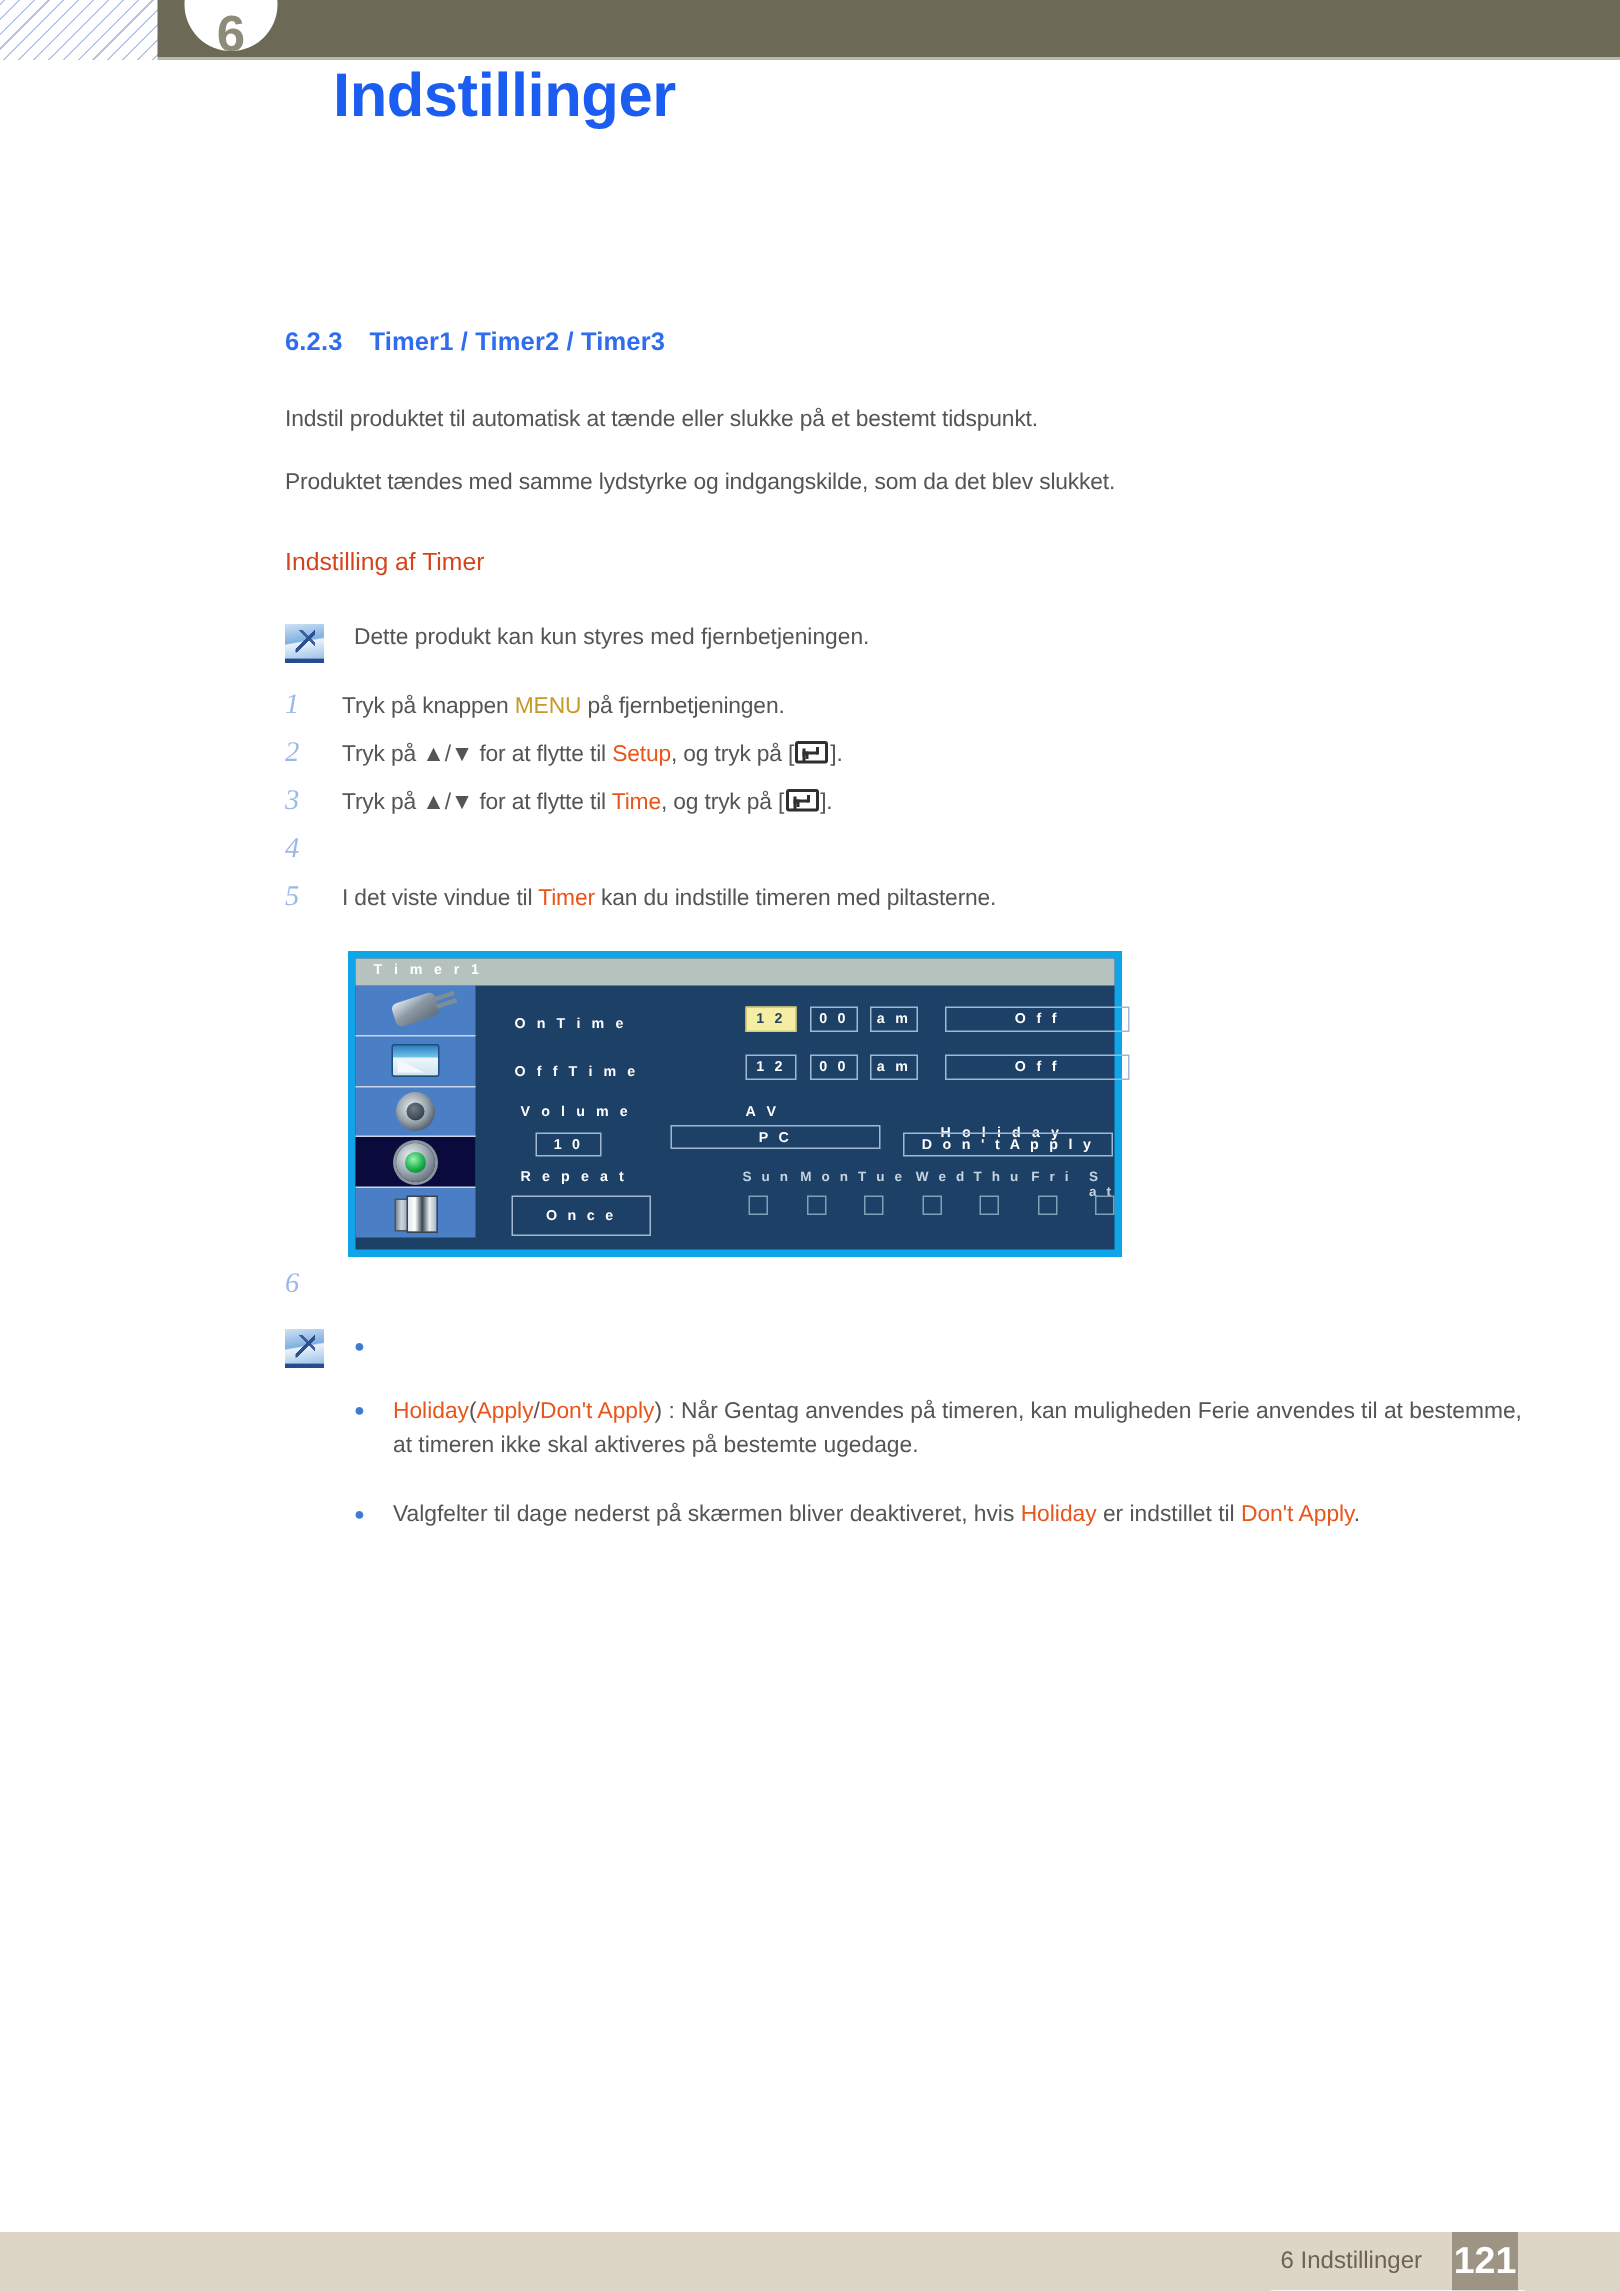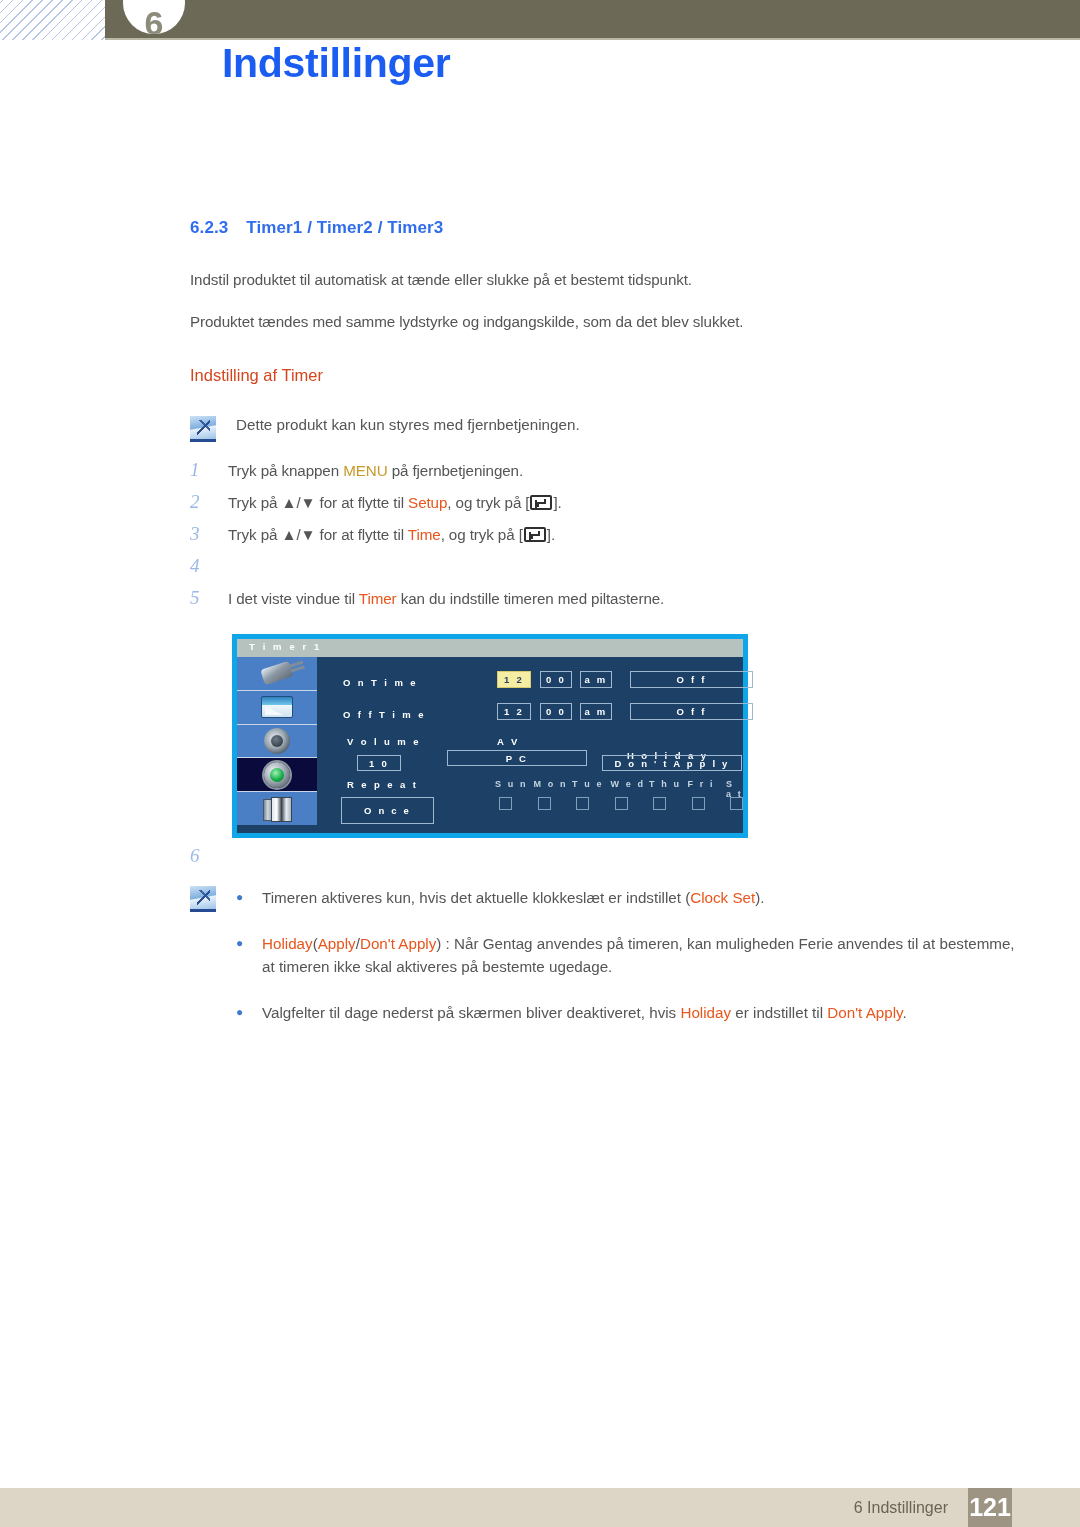--- a/index.html
+++ b/index.html
@@ -390,21 +390,20 @@
       <div class="step">
         <div class="step-num">6</div>
       </div>
     </div>
 
   <div class="note-row" id="note2">
     <div class="note-icon"></div>
     <div class="note-bullets" id="note-bullets">
         <div class="bullet-line">
           <div class="dot">●</div>
-          <div><span class="plain">Timeren aktiveres kun, hvis det aktuelle klokkeslæt er indstillet (</span><span class="hl-orange">Clock Set</span><span class="plain">).</span></div>
         </div>
         <div class="bullet-line">
           <div class="dot">●</div>
           <div><span class="hl-orange">Holiday</span><span class="plain">(</span><span class="hl-orange">Apply</span><span class="plain">/</span><span class="hl-orange">Don't Apply</span><span class="plain">) : Når Gentag anvendes på timeren, kan muligheden Ferie anvendes til at bestemme, at timeren ikke skal aktiveres på bestemte ugedage.</span></div>
         </div>
         <div class="bullet-line">
           <div class="dot">●</div>
           <div><span class="plain">Valgfelter til dage nederst på skærmen bliver deaktiveret, hvis </span><span class="hl-orange">Holiday</span><span class="plain"> er indstillet til </span><span class="hl-orange">Don't Apply</span><span class="plain">.</span></div>
         </div>
       </div>

